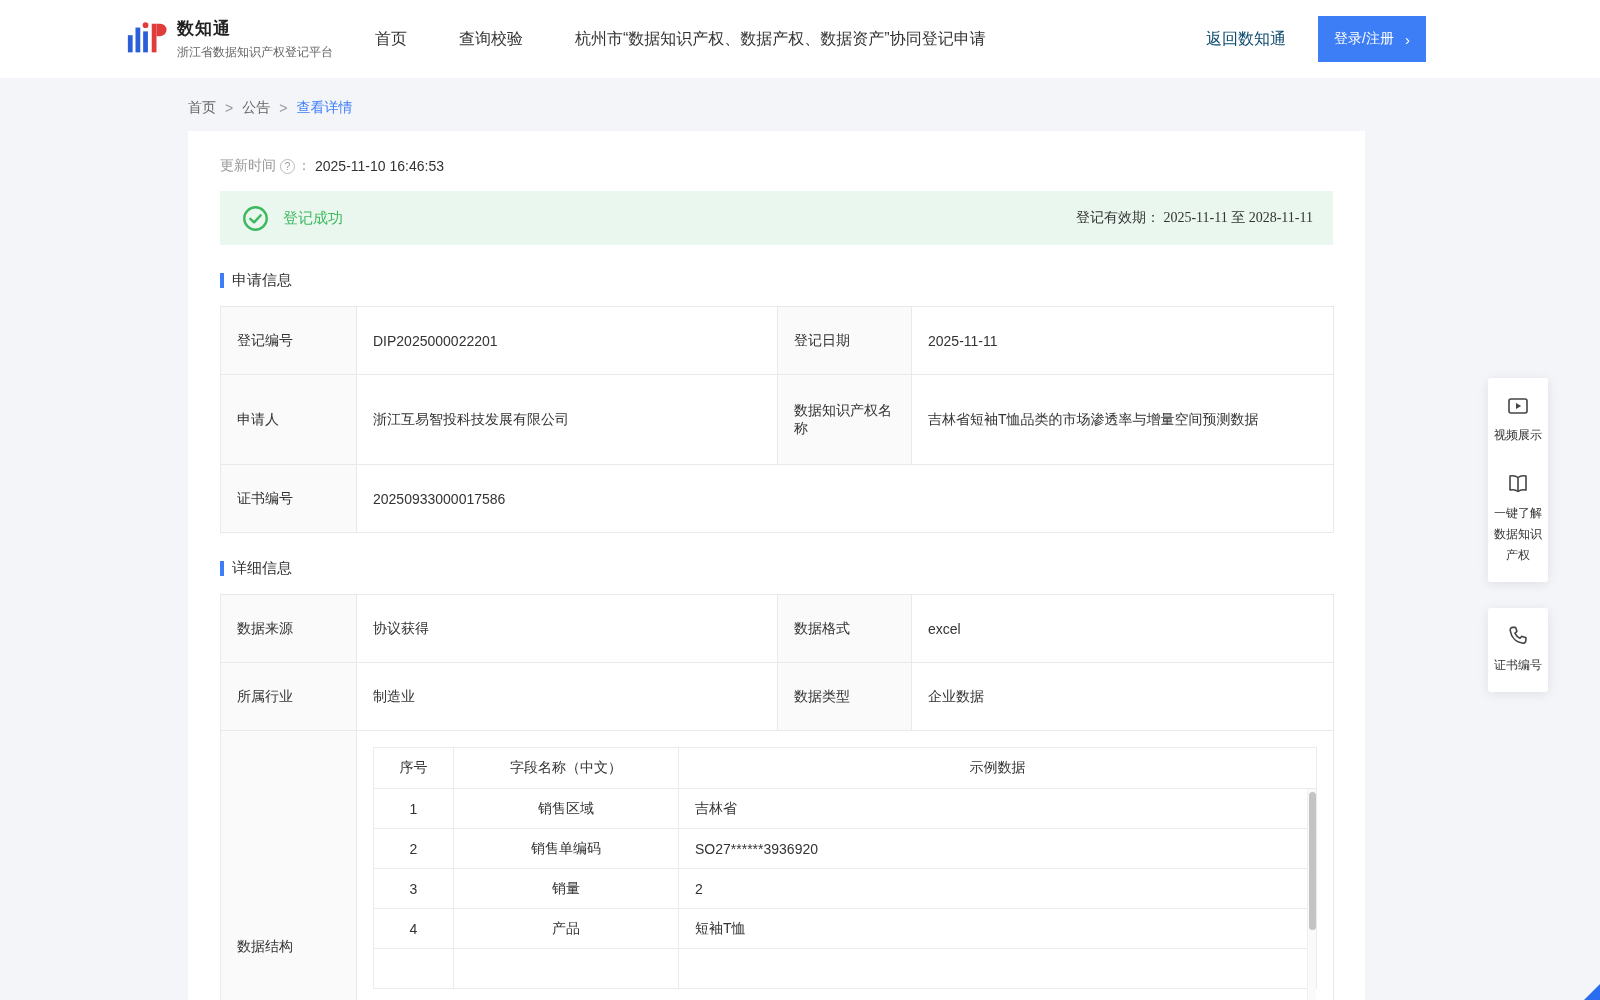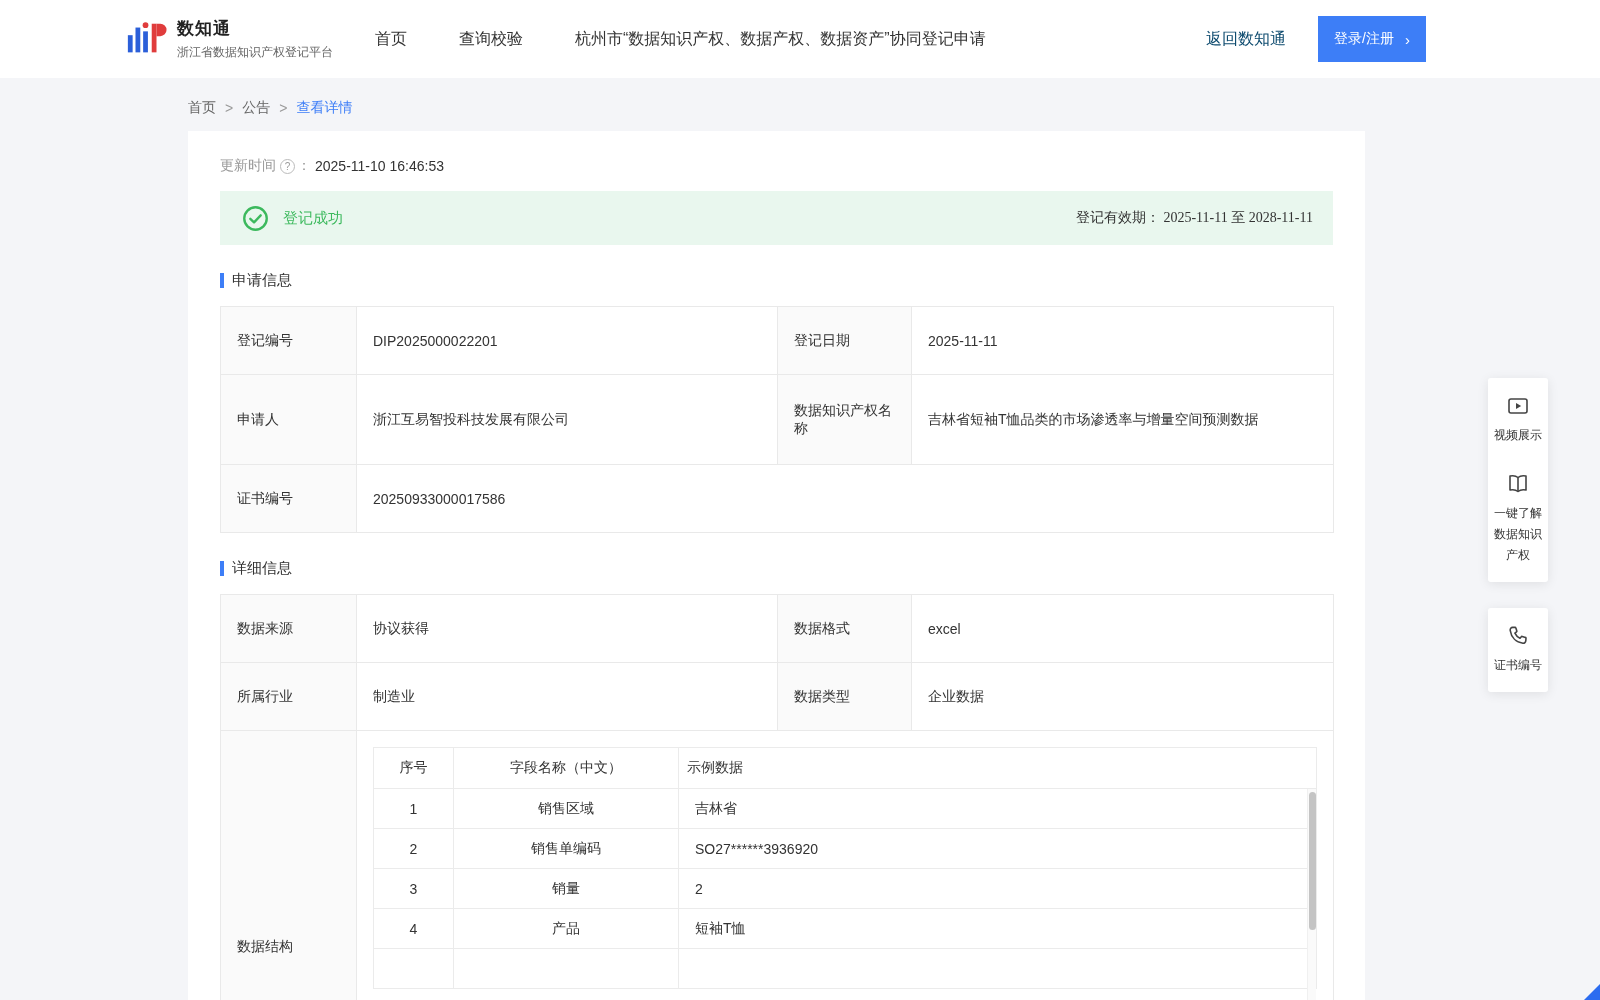--- a/index.html
+++ b/index.html
@@ -73,21 +73,21 @@
   tr.h90 { height:90px; }
 
   .struct-cell { padding:16px !important; vertical-align:middle; }
   .struct-scroll { position:relative; height:400px; overflow:hidden; }
   table.struct-table { width:100%; border-collapse:collapse; table-layout:fixed; font-size:14px; }
   table.struct-table th, table.struct-table td {
     border:1px solid #ebebeb; height:40px; font-weight:normal; color:#333;
     text-align:center; padding:0 8px; background:#fff;
   }
   table.struct-table th { height:41px; }
-  table.struct-table th.c-sample { text-align:left; }
+  table.struct-table th.c-sample { text-align:center; }
   table.struct-table td.c-sample { text-align:left; padding-left:16px; }
 
   .v-scrollbar {
     position:absolute; top:42px; right:1px; bottom:0; width:9px;
     background:#fafafa; border-left:1px solid #f0f0f0; cursor:pointer;
   }
   .v-thumb {
     position:absolute; top:3px; left:1px; width:7px; height:138px;
     background:#c4c4c4; border-radius:4px; cursor:grab;
   }

